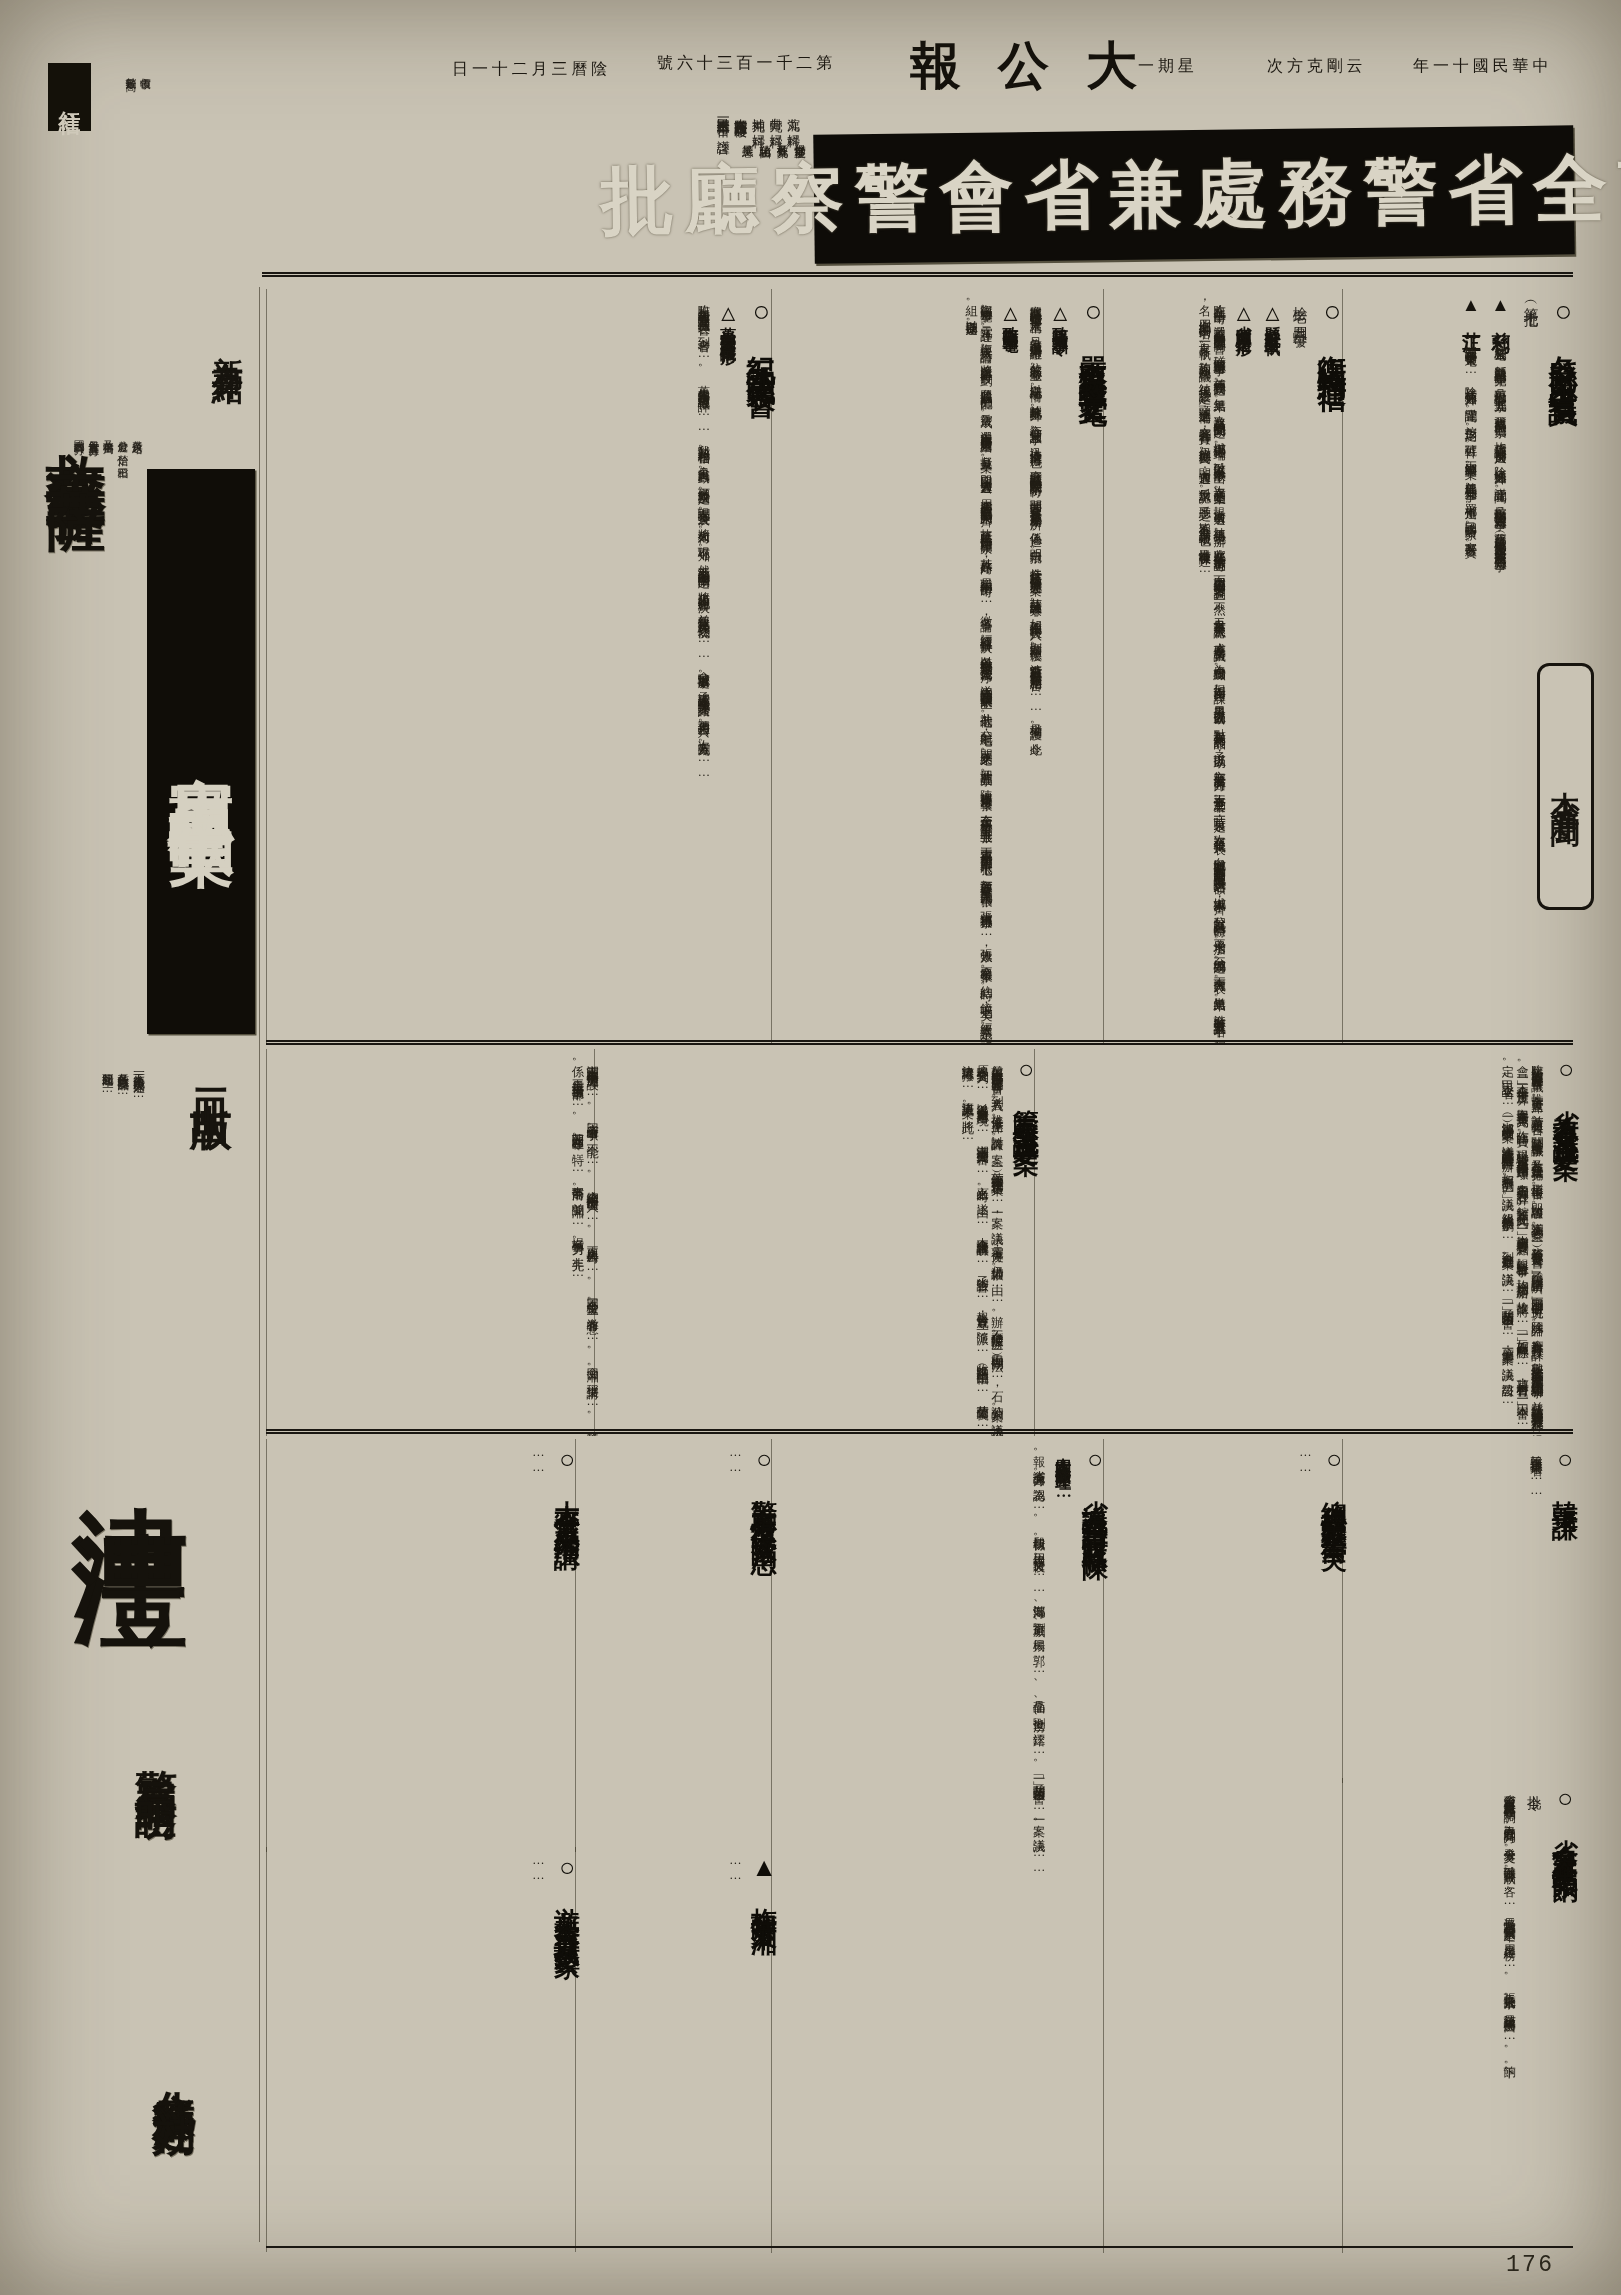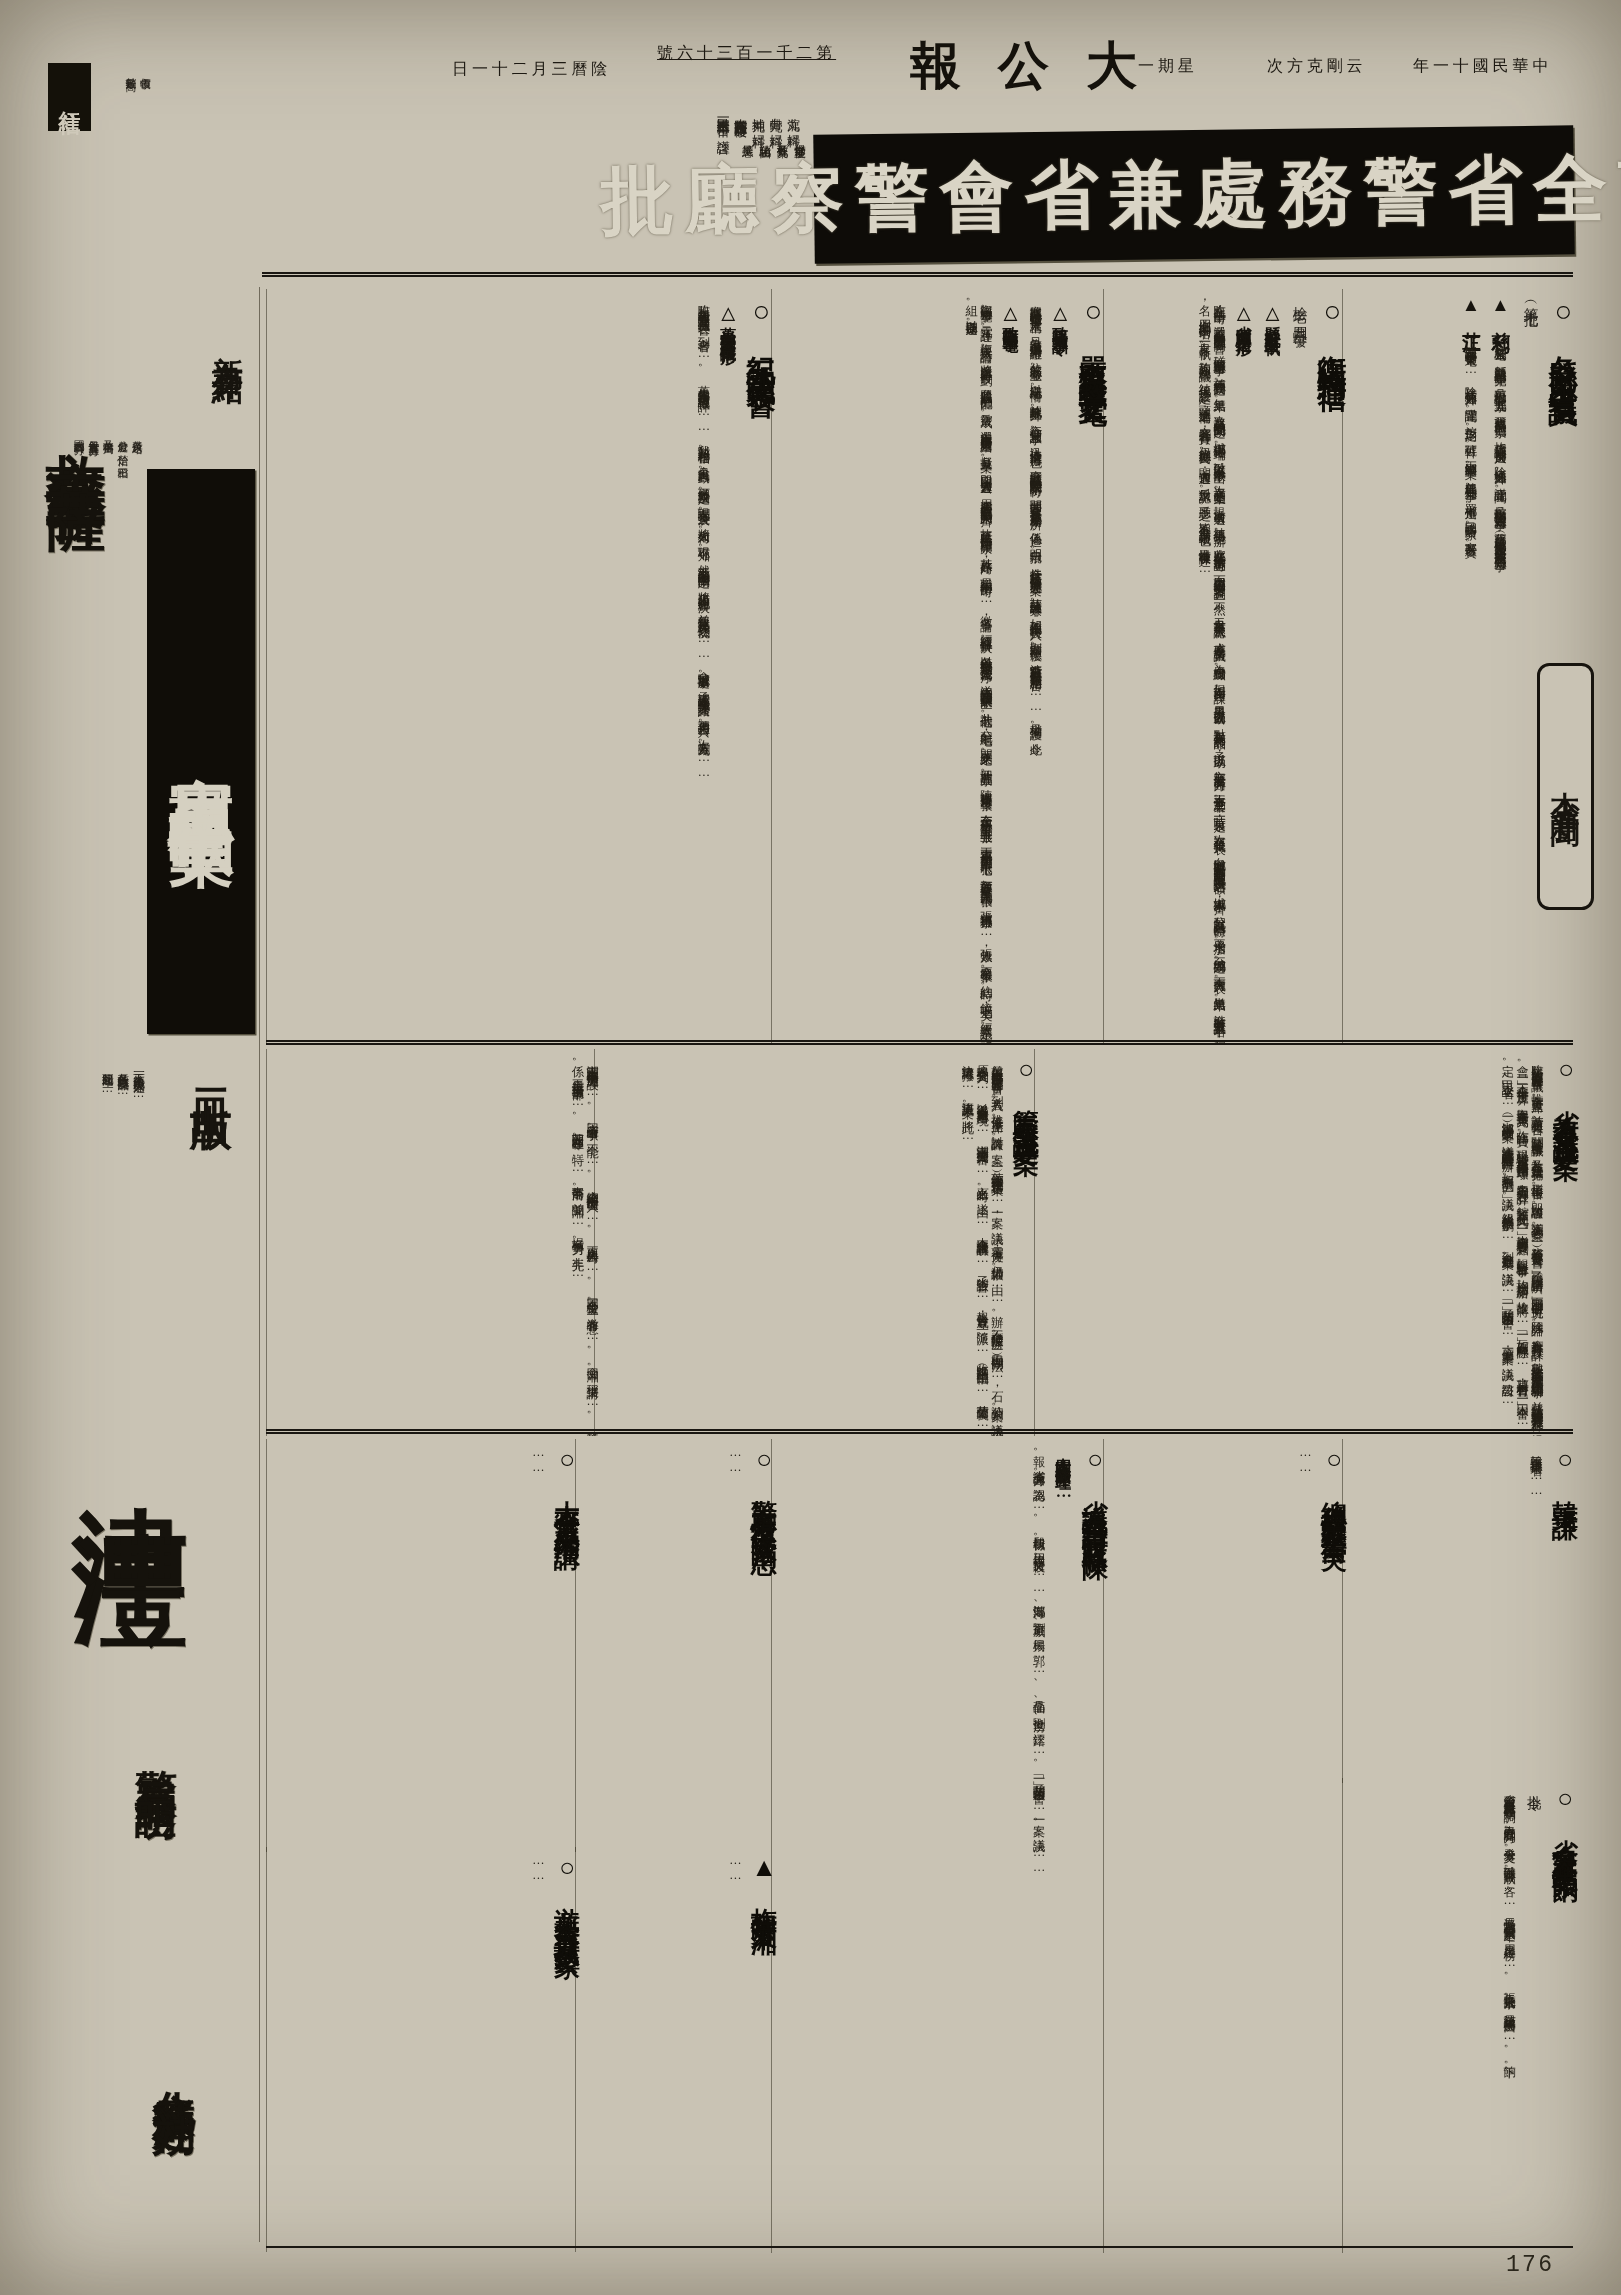--- a/index.html
+++ b/index.html
@@ -47,21 +47,21 @@
 </style>
 </head>
 <body>
 
 <div class="page">
 
   <div class="mh" style="left:1413px;top:56px;">年一十國民華中</div>
   <div class="mh" style="left:1267px;top:56px;">次方克剛云</div>
   <div class="mh" style="left:1115px;top:56px;margin-left:23px;">一期星</div>
   <div class="mh paper" style="left:910px;top:32px;">報公大</div>
-  <div class="mh" style="left:657px;top:43px;text-decoration:underline;">號六十三百一千二第</div>
+  <div class="mh" style="left:657px;top:53px;">號六十三百一千二第</div>
   <div class="mh" style="left:452px;top:59px;">日一十二月三曆陰</div>
 
   <div class="banner" style="left:814px;top:130px;width:760px;height:129px;">
     <span class="banner-text">批廳察警會省兼處務警省全南湖</span>
   </div>
   <div class="banner-notes" style="left:731px;top:135px;width:77px;height:122px;">保節堂呈覆
 各種丸藥
 請化驗由
 據呈悉</div>
 

